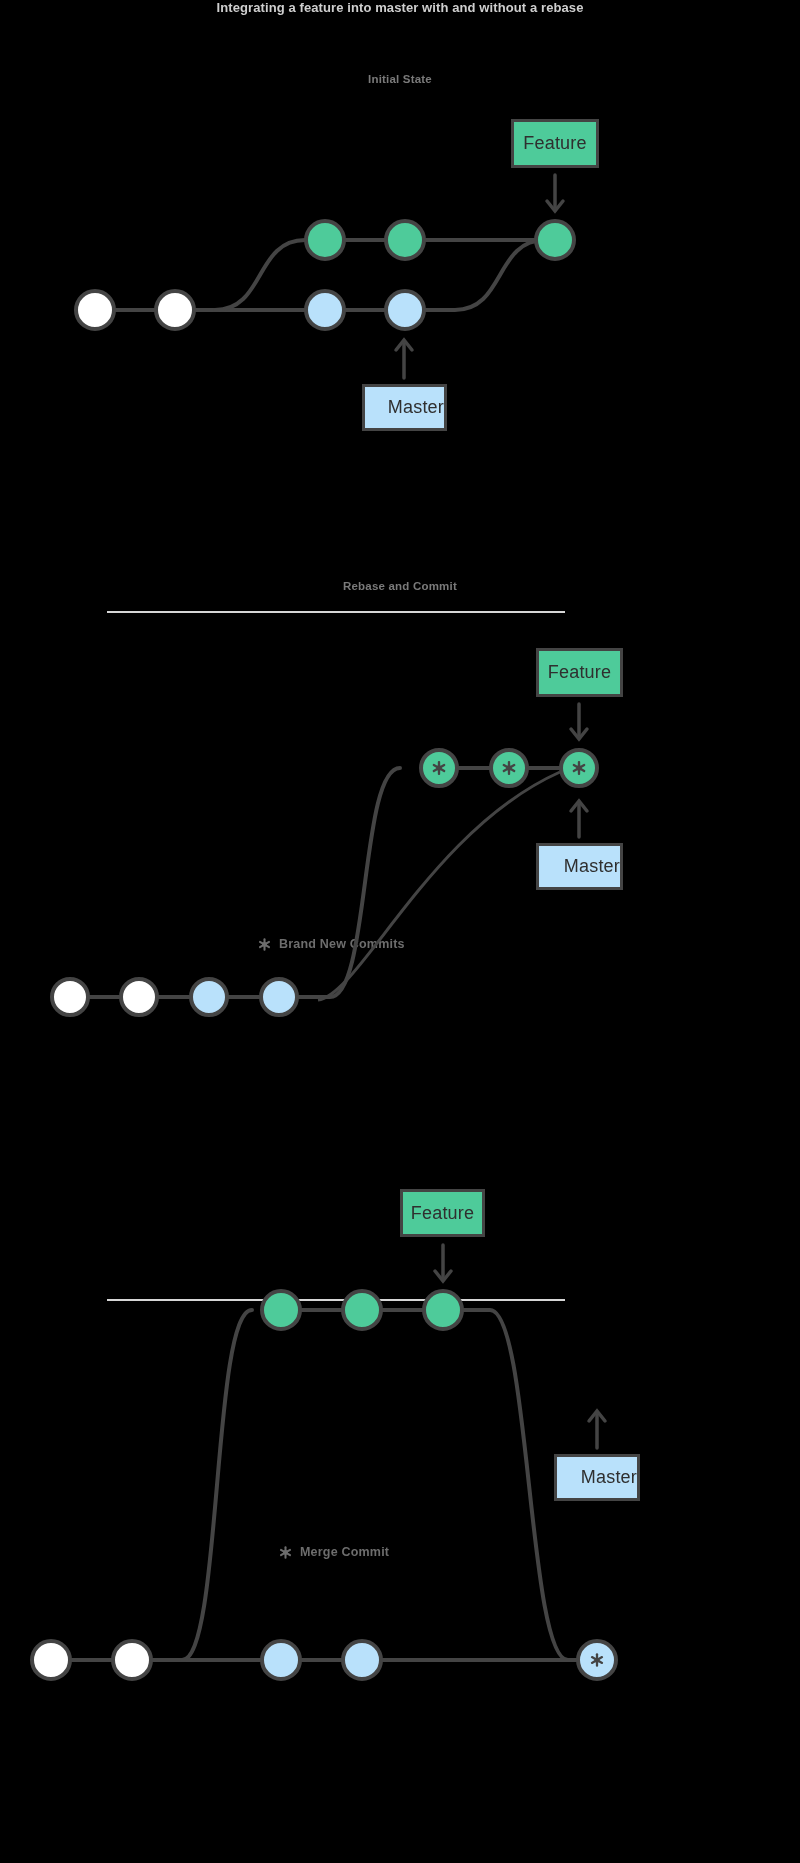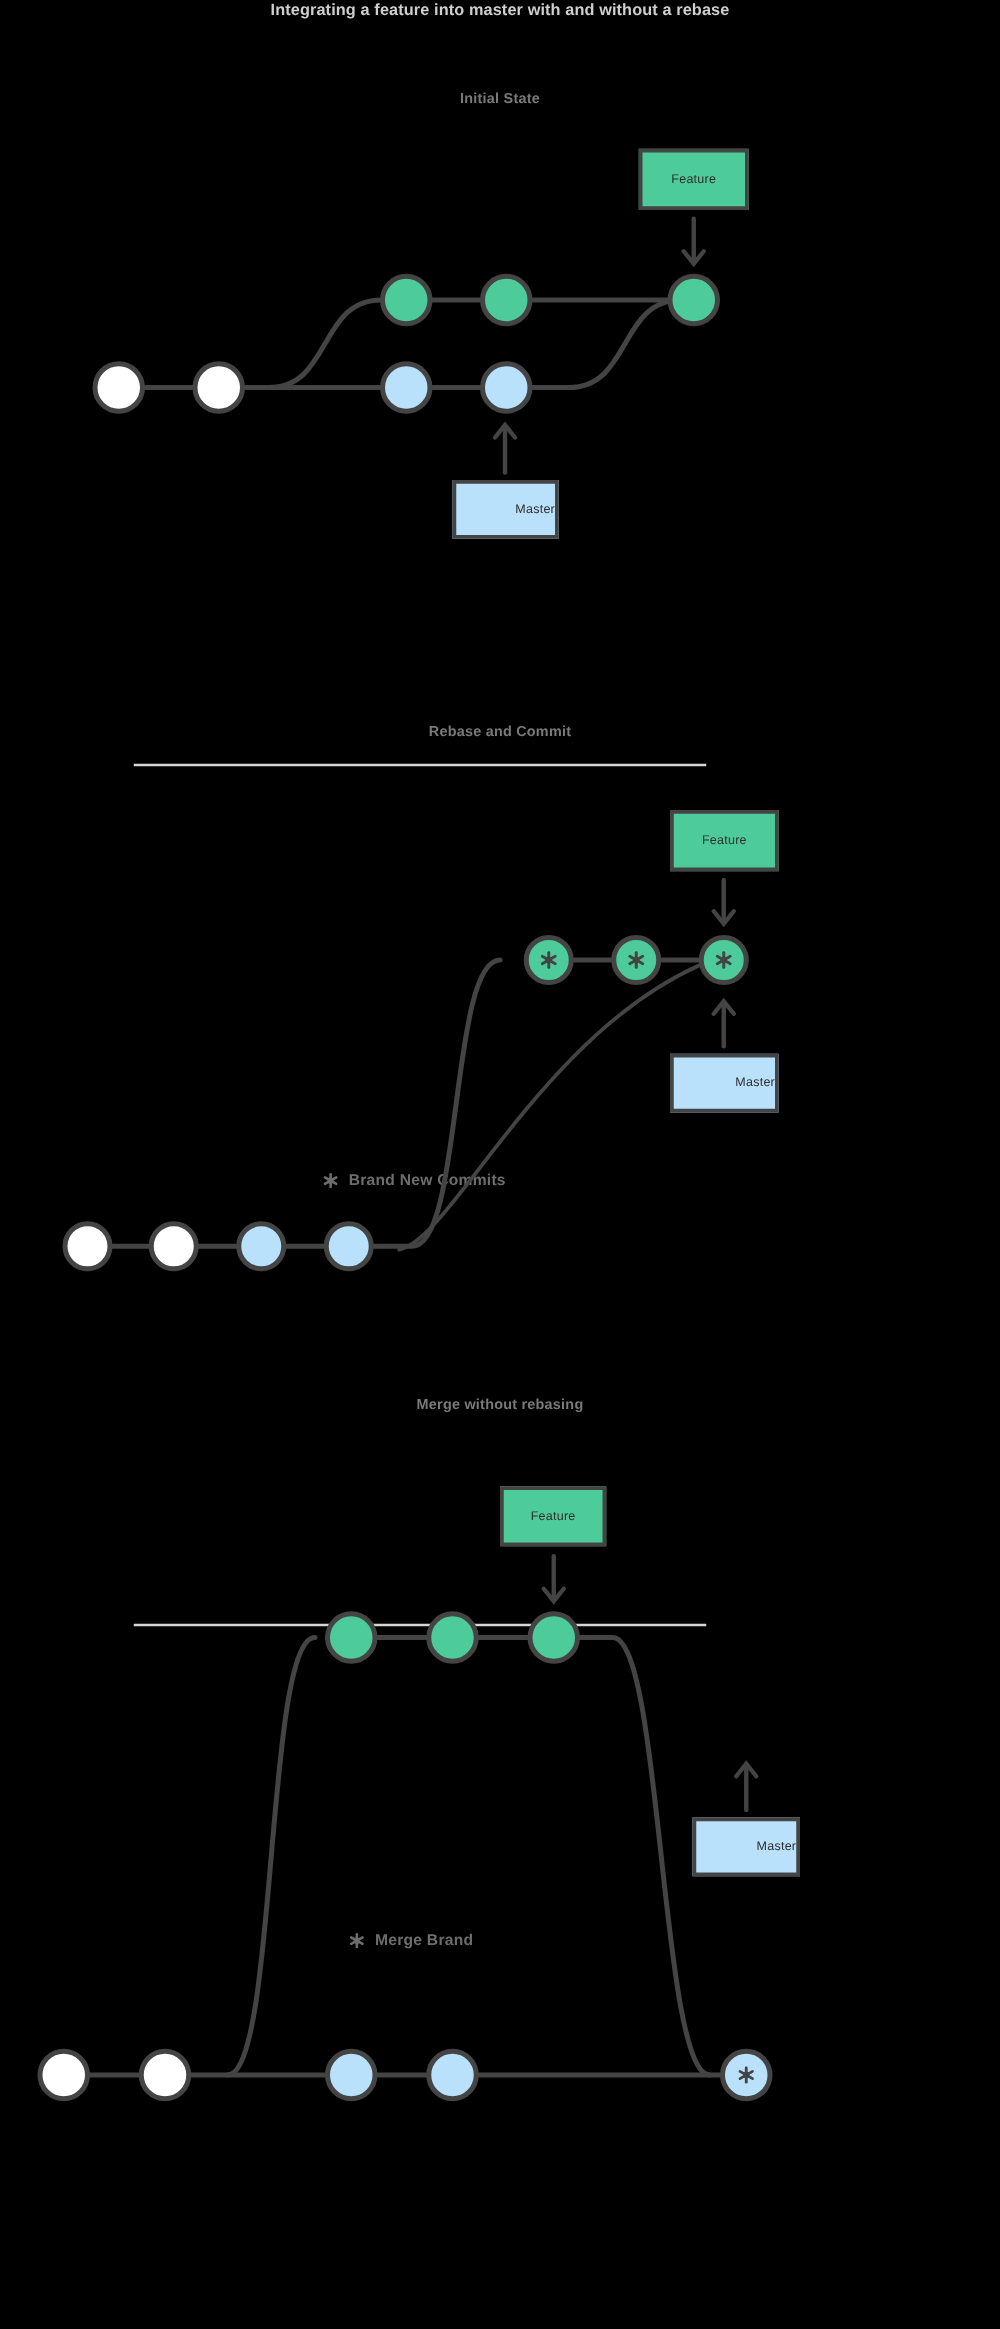--- a/index.html
+++ b/index.html
@@ -64,21 +64,21 @@
     line-height: 0;
   }
   .label-box {
     position: absolute;
     box-sizing: border-box;
     border: 3px solid #444444;
     display: flex;
     align-items: center;
     justify-content: center;
     color: #2f2f2f;
-    font-size: 10px;
+    font-size: 18px;
     letter-spacing: 0.2px;
   }
   .label-box.feature { background: #4ecb9a; }
   .label-box.master  { background: #b9e1fb; justify-content: flex-end; }
 
   svg.graph {
     position: absolute;
     left: 0;
     top: 0;
     width: 800px;
@@ -129,42 +129,41 @@
           <rect x="10.1" y="0.6" width="3.8" height="22.8" rx="1.7" transform="rotate(60 12 12)"></rect>
           <rect x="10.1" y="0.6" width="3.8" height="22.8" rx="1.7" transform="rotate(120 12 12)"></rect>
         </g>
       </svg>
     </span>
     <span>Brand New Commits</span>
   </div>
 
   <div class="divider" style="left:107px; top:1299px; width:458px;"></div>
 
-  <div class="section-title" style="top:1118px;">Merge without rebasing</div>
 
   <div class="label-box feature" style="left:400px; top:1189px; width:85px; height:48px;">
     <span>Feature</span>
   </div>
 
   <div class="label-box master" style="left:554px; top:1454px; width:86px; height:47px;">
     <span>Master</span>
   </div>
 
   <div class="legend" style="left:279px; top:1545px;">
     <span class="burst-wrap">
       <svg viewBox="0 0 24 24" width="13" height="13" aria-hidden="true">
         <g fill="#6d6d6d">
           <circle cx="12" cy="12" r="4.6"></circle>
           <rect x="10.1" y="0.6" width="3.8" height="22.8" rx="1.7"></rect>
           <rect x="10.1" y="0.6" width="3.8" height="22.8" rx="1.7" transform="rotate(60 12 12)"></rect>
           <rect x="10.1" y="0.6" width="3.8" height="22.8" rx="1.7" transform="rotate(120 12 12)"></rect>
         </g>
       </svg>
     </span>
-    <span>Merge Brand</span>
+    <span>Merge Commit</span>
   </div>
 
   <svg class="graph" viewBox="0 0 800 1863">
     <defs>
       <g id="burst-glyph">
         <circle cx="0" cy="0" r="4.3" fill="#444444"></circle>
         <rect x="-1.9" y="-11.4" width="3.8" height="22.8" rx="1.7" fill="#444444"></rect>
         <rect x="-1.9" y="-11.4" width="3.8" height="22.8" rx="1.7" fill="#444444" transform="rotate(60)"></rect>
         <rect x="-1.9" y="-11.4" width="3.8" height="22.8" rx="1.7" fill="#444444" transform="rotate(120)"></rect>
       </g>

